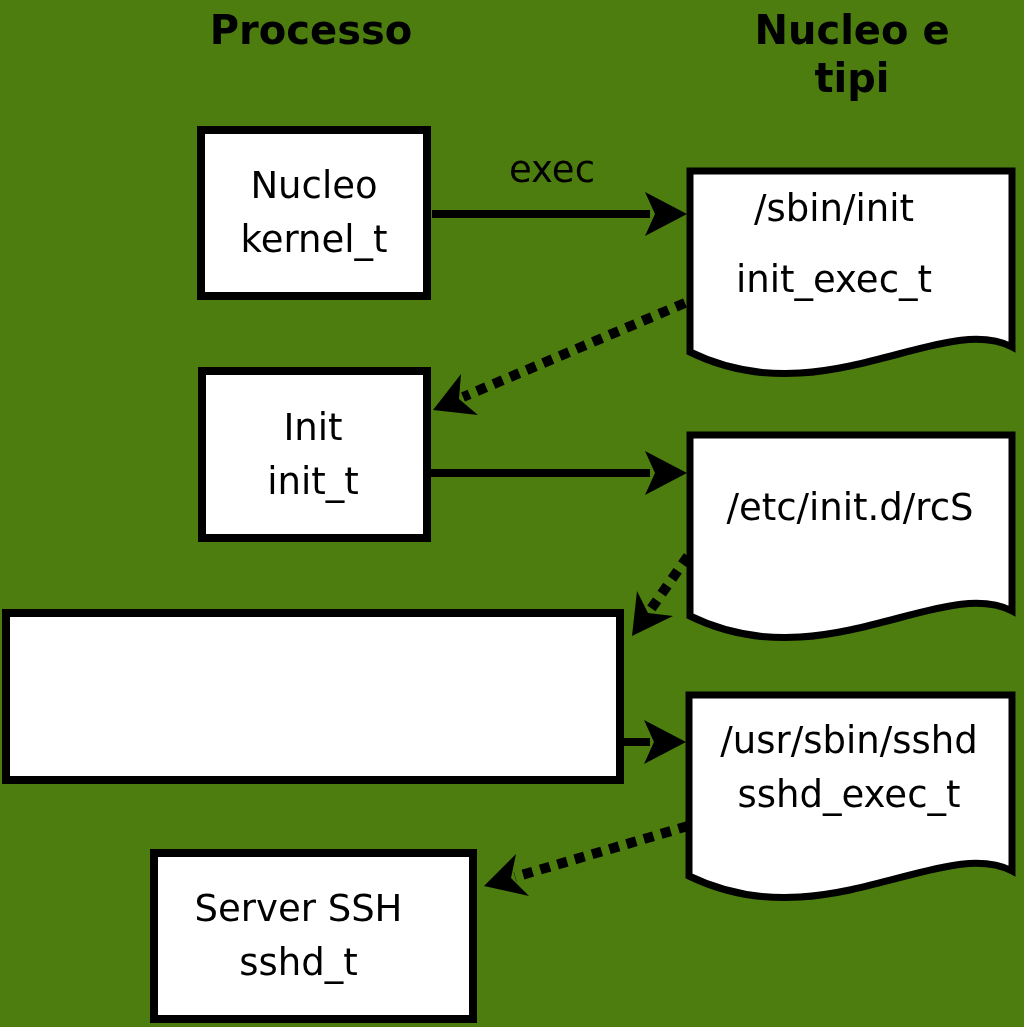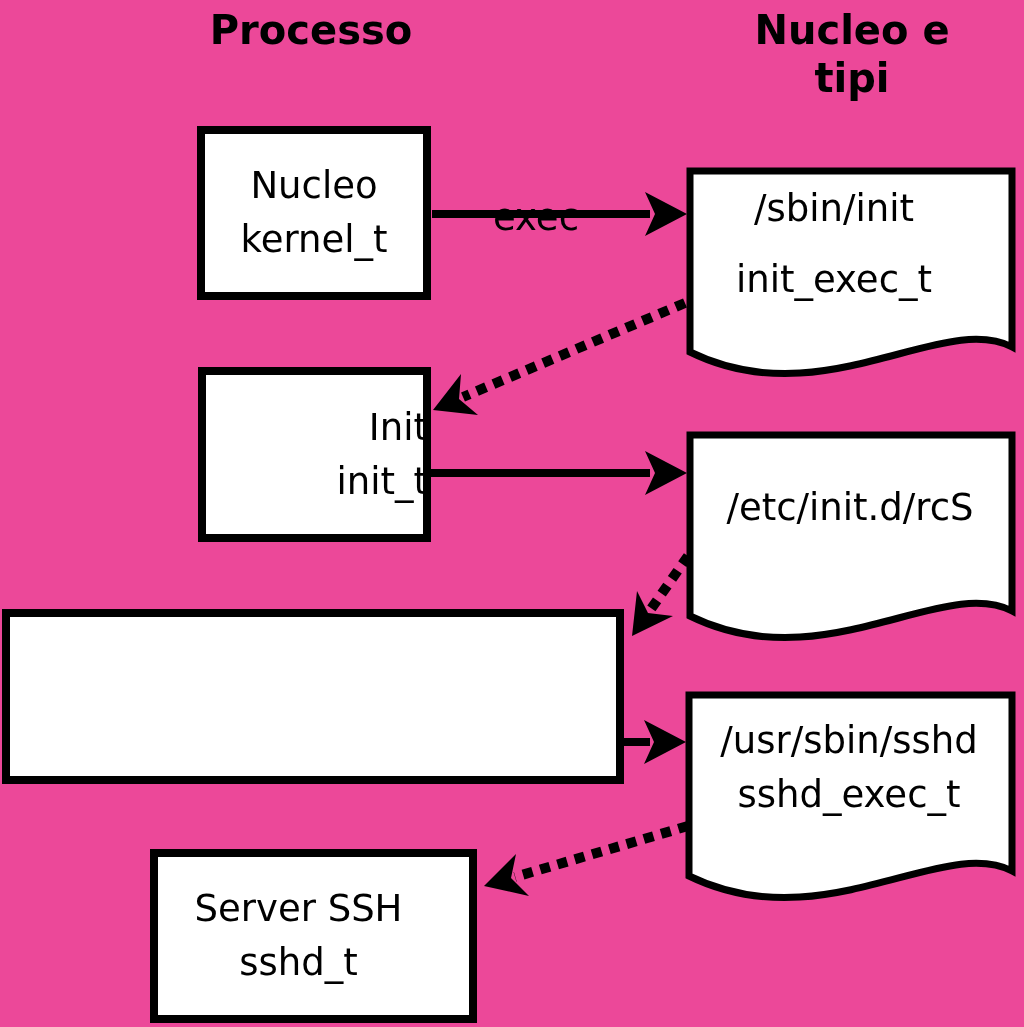--- a/index.html
+++ b/index.html
@@ -4,21 +4,21 @@
 <style>
   html, body {
     margin: 0;
     padding: 0;
     background: #ffffff;
   }
   .canvas {
     position: relative;
     width: 1024px;
     height: 1027px;
-    background: #ec4899;
+    background: #4d7c0f;
     overflow: hidden;
     font-family: "DejaVu Sans", sans-serif;
     color: #000000;
   }
   svg.diagram-layer {
     position: absolute;
     left: 0;
     top: 0;
   }
   .node-rect {
@@ -117,27 +117,27 @@
   </svg>
 
   <div class="header" style="left:131px; top:6px; width:360px;">
     <span>Processo</span><br>
   </div>
   <div class="header" style="left:672px; top:6px; width:360px;">
     <span>Nucleo e</span><br>
     <span>tipi</span>
   </div>
 
-  <div class="edge-label" style="left:466px; top:148px; width:140px;margin-top:48px;">exec</div>
+  <div class="edge-label" style="left:482px; top:148px; width:140px;">exec</div>
 
   <div class="label" style="left:197px; top:126px; width:234px; height:174px;">
     <span>Nucleo</span>
     <span>kernel_t</span>
   </div>
-  <div class="label" style="left:198px; top:367px; width:230px; height:175px;align-items:flex-end;">
+  <div class="label" style="left:198px; top:367px; width:230px; height:175px;">
     <span>Init</span>
     <span>init_t</span>
   </div>
   <div class="label" style="left:135px; top:849px; width:327px; height:174px;">
     <span>Server SSH</span>
     <span>sshd_t</span>
   </div>
 
   <div class="label" style="left:671px; top:171px; width:326px; height:146px;gap:17px;">
     <span>/sbin/init</span>

